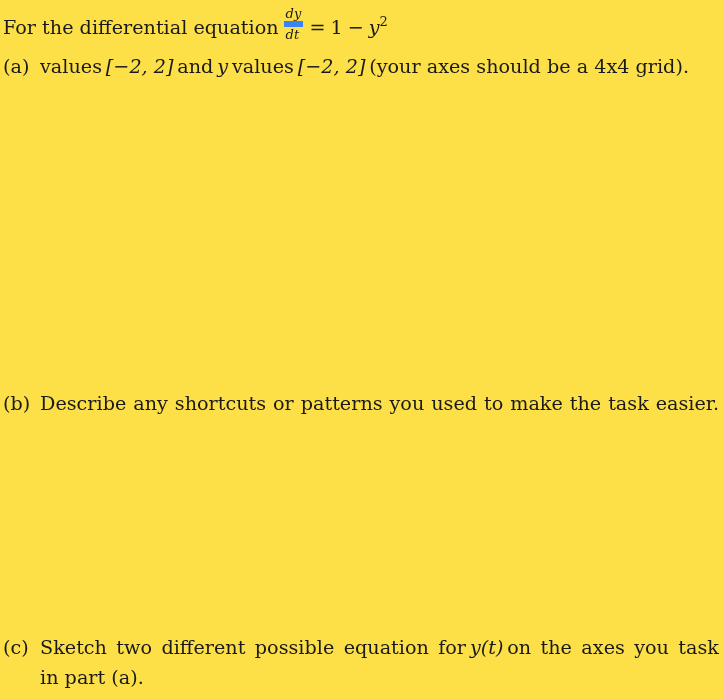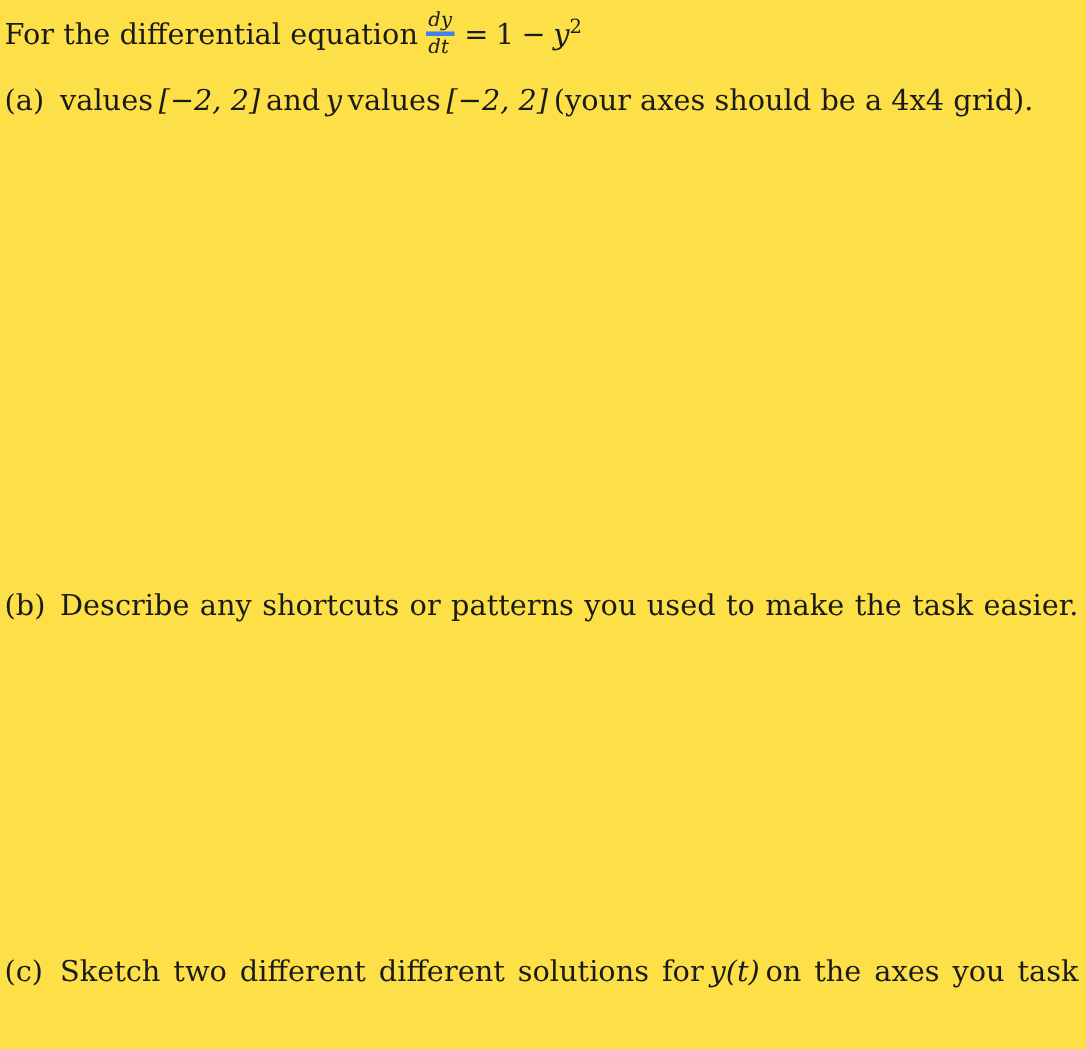--- a/index.html
+++ b/index.html
@@ -99,21 +99,21 @@
     line-height: 1.02;
     margin: 0 0.12em;
     font-style: italic;
   }
   .frac .num {
     display: block;
     padding: 0 0.12em 0.06em;
   }
   .frac .den {
     display: block;
-    border-top: 3px solid #3b82f6;
+    border-top: 6px solid #3b82f6;
     padding: 0.07em 0.12em 0;
   }
   sup.exp {
     font-size: 0.68em;
     vertical-align: super;
     line-height: 0;
     font-style: normal;
   }
 
   
@@ -159,18 +159,19 @@
       </p>
     </div>
   </div>
 
   <div class="answer-space" id="answer-space-b"></div>
 
   <div class="item body-text" id="item-c">
     <span class="item-label">(c)</span>
     <div class="item-body">
       <p>
-        <span class="just-line"><span>Sketch two different different solutions for</span><span class="thinsp"></span><span class="math">y(t)</span><span class="thinsp"></span><span>on the axes you task</span></span>
+        <span class="just-line"><span>Sketch two different possible equation for</span><span class="thinsp"></span><span class="math">y(t)</span><span class="thinsp"></span><span>on the axes you task</span></span>
+        <span class="last-line">in part (a).</span>
       </p>
     </div>
   </div>
 
 </div>
 
 </body></html>

